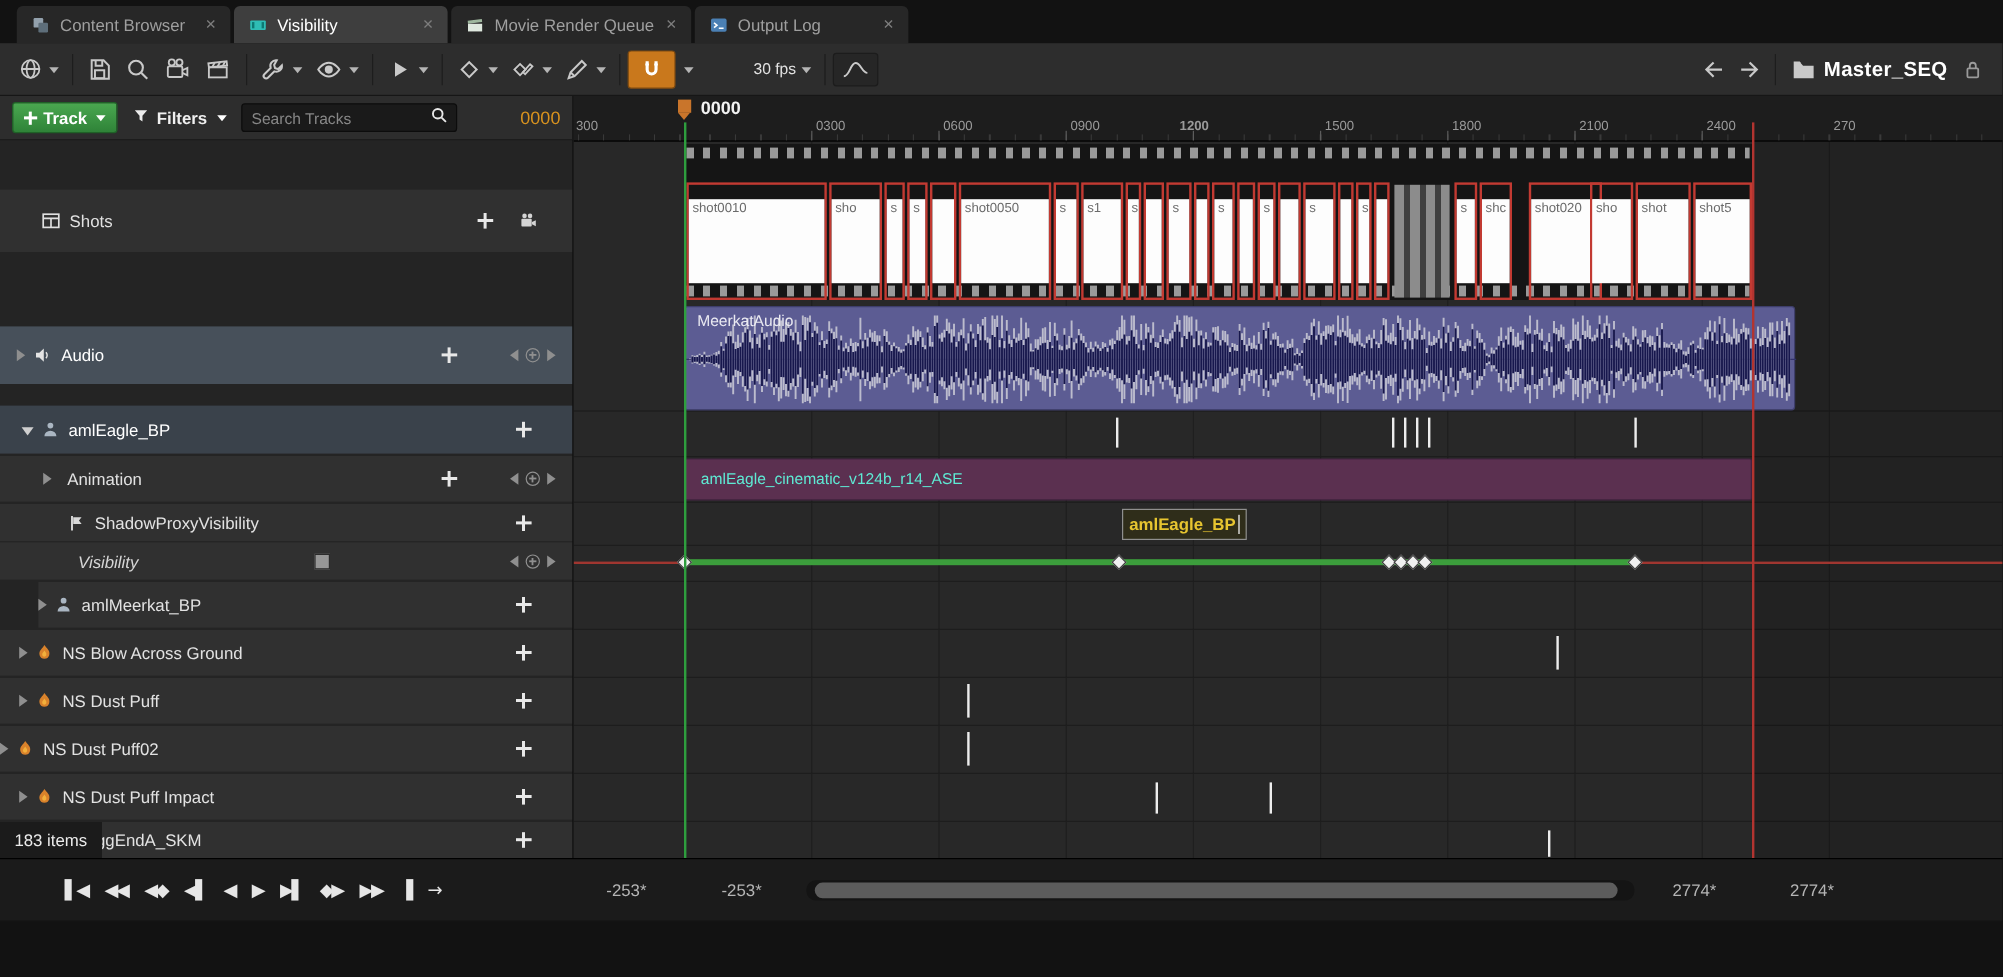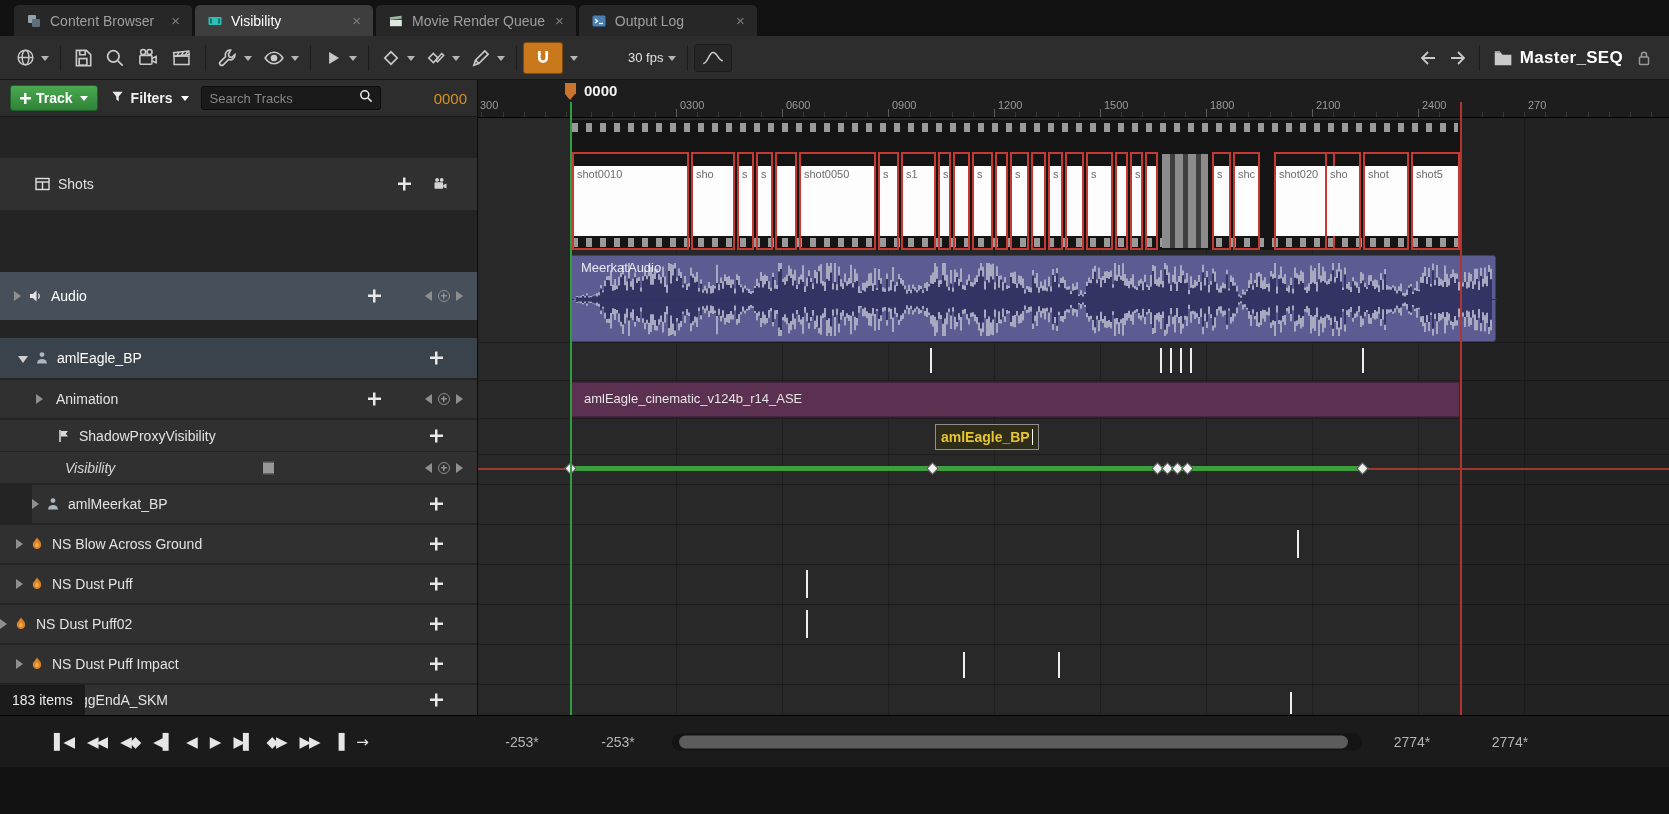--- a/index.html
+++ b/index.html
@@ -105,21 +105,21 @@
   .shot-label{position:absolute;top:2px;left:3px;font-size:11px;color:#6b6b6b;white-space:nowrap;}
   .shot.disabled{border-color:transparent;}
   .shot.disabled .shot-inner{top:0;bottom:0;background:repeating-linear-gradient(90deg,#8c8c8c 0 8px,#3f3f3f 8px 13px);}
 
   .audio-clip{position:absolute;top:175px;height:87px;background:#5C5C93;border:1px solid #3e3e6b;border-radius:3px;z-index:1;}
   .audio-label{position:absolute;top:4px;left:10px;color:#eaeaf2;font-size:13px;z-index:2;}
   .wave{position:absolute;left:0;top:0;}
 
   .ktick{position:absolute;width:2px;background:#ededed;z-index:2;}
   .anim-bar{position:absolute;top:302px;height:35px;background:#5B3050;border:1px solid #432340;border-radius:2px;}
-  .anim-label{position:absolute;left:13px;top:8px;color:#e5e5e5;font-size:13px;white-space:nowrap;}
+  .anim-label{position:absolute;left:13px;top:8px;color:#5eead4;font-size:13px;white-space:nowrap;}
   .eagle-box{position:absolute;top:344px;height:26px;background:#2f2d1a;border:1px solid #8f8f8f;
              display:flex;align-items:center;padding:0 5px;z-index:3;}
   .eagle-box .txt{color:#E7C530;font-weight:bold;font-size:14px;white-space:nowrap;}
   .caret-bar{width:1.5px;height:16px;background:#fff;margin-left:2px;}
   .vis-redline{position:absolute;left:0;right:0;height:2px;background:#A03630;z-index:2;}
   .vis-green{position:absolute;height:5px;background:#3C9E3C;z-index:2;}
   .kdiamond{position:absolute;width:9px;height:9px;background:#f0f0f0;border:1px solid #3c3c3c;
             transform:rotate(45deg);z-index:3;}
 
   
@@ -704,21 +704,21 @@
       <div class="rlabel" id="partialLeft" style="left: 2px;">300</div>
       <div class="rlabel" id="partialRight" style="left: 1050px;">270</div>
       <div class="playhead-marker" id="phmark" style="left: 87px;"></div>
       <div class="big-time" id="phlabel" style="left: 106px;">0000</div>
     <span class="rlabel" style="left: 202px;">0300</span>
         <span class="rtick" style="left: 198px;"></span>
         <span class="rlabel" style="left: 308px;">0600</span>
         <span class="rtick" style="left: 304px;"></span>
         <span class="rlabel" style="left: 414px;">0900</span>
         <span class="rtick" style="left: 410px;"></span>
-        <span class="rlabel" style="left: 520px;">1200</span>
+        <span class="rlabel" style="left: 505px; font-weight: bold;">1200</span>
         <span class="rtick" style="left: 516px;"></span>
         <span class="rlabel" style="left: 626px;">1500</span>
         <span class="rtick" style="left: 622px;"></span>
         <span class="rlabel" style="left: 732px;">1800</span>
         <span class="rtick" style="left: 728px;"></span>
         <span class="rlabel" style="left: 838px;">2100</span>
         <span class="rtick" style="left: 834px;"></span>
         <span class="rlabel" style="left: 944px;">2400</span>
         <span class="rtick" style="left: 940px;"></span>
       </div>

